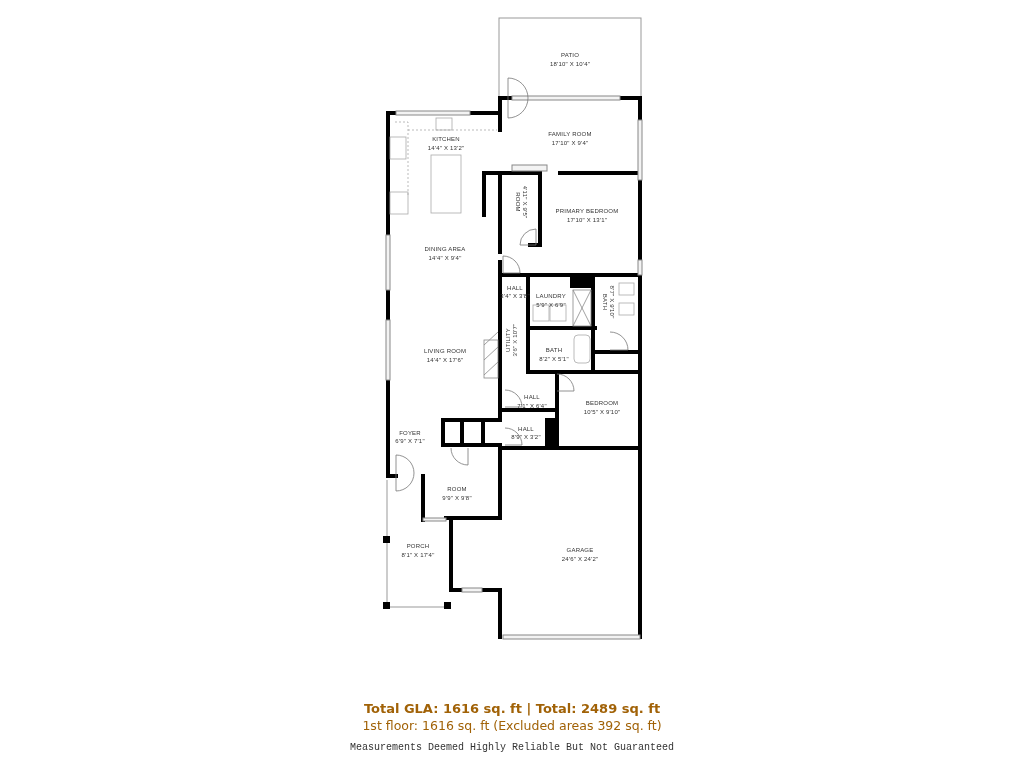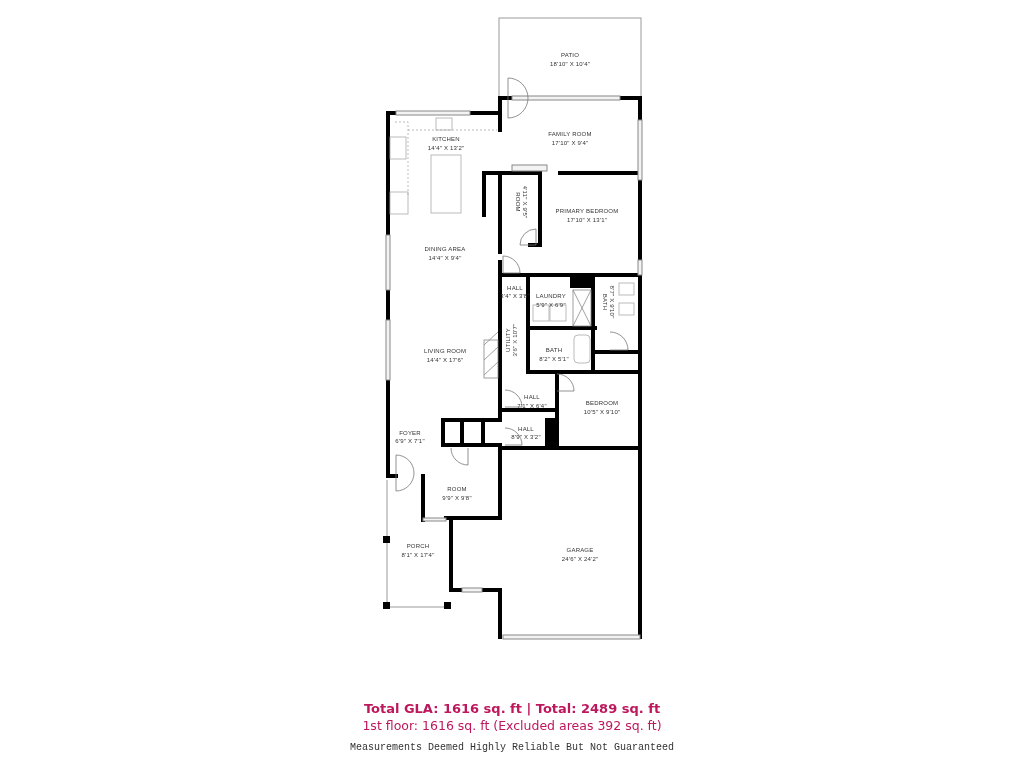--- a/index.html
+++ b/index.html
@@ -1,19 +1,19 @@
 <!DOCTYPE html>
 <html><head>
 <meta charset="utf-8">
 <style>
   html, body { margin:0; padding:0; background:#ffffff; }
   body { width:1024px; height:768px; position:relative; overflow:hidden; font-family:"Liberation Sans", sans-serif; }
   #plan { position:absolute; left:0; top:0; width:1024px; height:690px; }
   .room-label { font-family:"Liberation Sans", sans-serif; font-size:6px; fill:#333; text-anchor:middle; letter-spacing:0.2px; }
-  .footer { position:absolute; left:0; width:1024px; text-align:center; color:#be185d; }
+  .footer { position:absolute; left:0; width:1024px; text-align:center; color:#a16207; }
   .f1 { top:701px; font-size:13px; font-weight:bold; font-family:"DejaVu Sans", sans-serif; }
   .f2 { top:718px; font-size:12.5px; font-family:"DejaVu Sans", sans-serif; }
   .f3 { top:742px; font-size:10px; font-family:Liberation Mono, monospace; color:#333; }
 </style>
 </head>
 <body>
 
 <svg id="plan" viewBox="0 0 1024 690" xmlns="http://www.w3.org/2000/svg">
 
   <g stroke="#999" stroke-width="1" fill="none">

